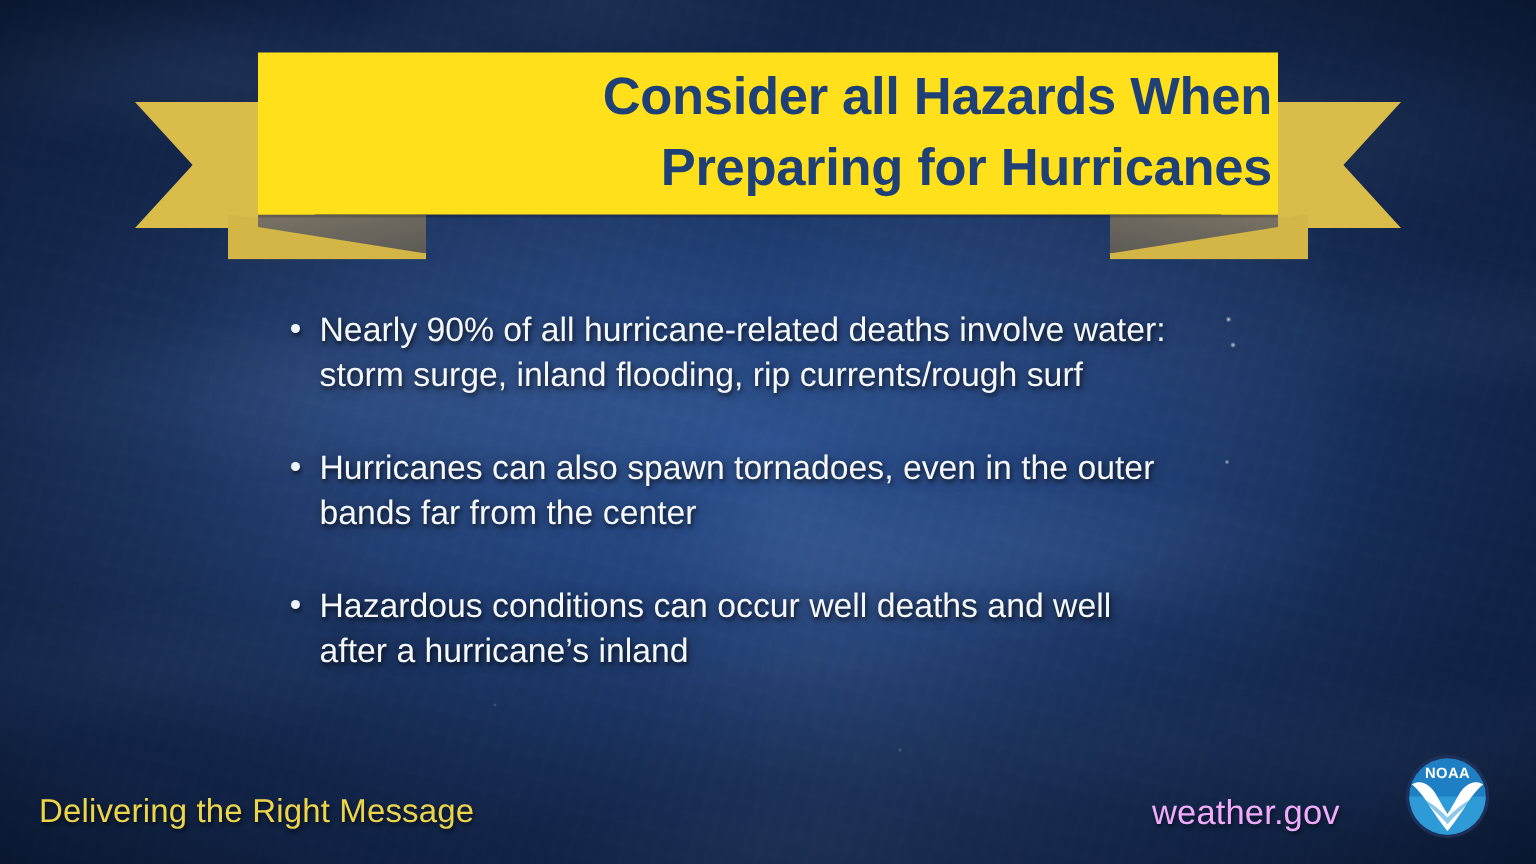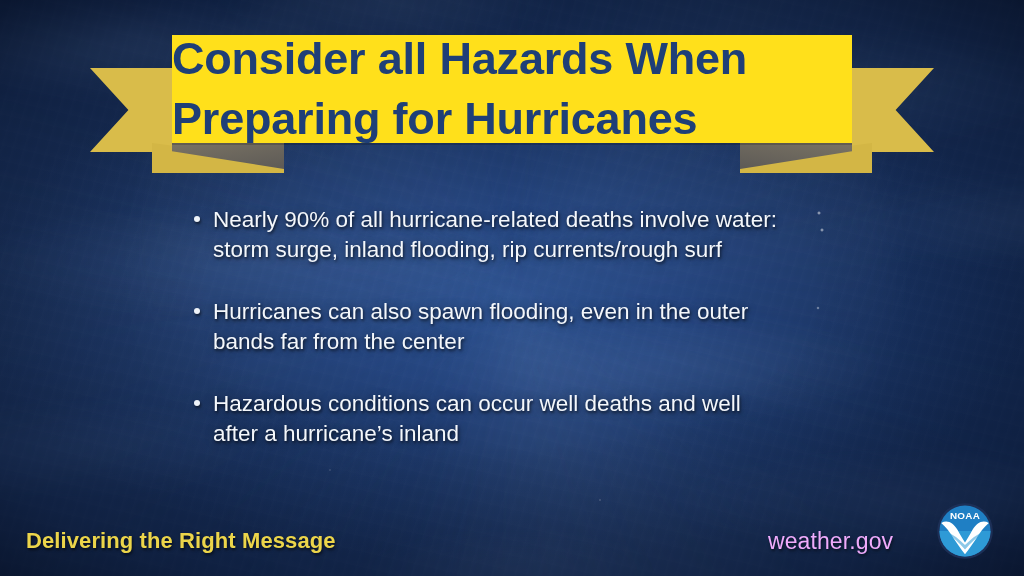--- a/index.html
+++ b/index.html
@@ -180,24 +180,24 @@
     box-shadow: 0 2px 0 rgba(0,0,0,.18);
   }
   #banner-title {
     position: absolute;
     left: 172px;
     top: 35px;
     width: 676px;
     height: 108px;
     display: flex;
     flex-direction: column;
-    align-items: flex-start;
+    align-items: flex-end;
     justify-content: center;
     color: #1f3f77;
-    font-size: 45px;
+    font-size: 35px;
     font-weight: bold;
     line-height: 1.34;
     letter-spacing: -0.2px;
     text-align: center;
     white-space: nowrap;
   }
 
   
   #bullets {
     position: absolute;
@@ -226,21 +226,21 @@
     box-shadow: 1px 2px 3px rgba(0,0,0,.55);
   }
   .bullet-line { display: block; }
 
   
   #footer-tagline {
     position: absolute;
     left: 26px;
     top: 528px;
     font-size: 22px;
-    font-weight: bold;
+    font-weight: normal;
     color: #ecd54a;
     letter-spacing: .1px;
     text-shadow: 1px 2px 3px rgba(0,0,0,.60);
   }
   #footer-url {
     position: absolute;
     left: 768px;
     top: 528px;
     font-size: 23px;
     color: #f0abfc;
@@ -285,21 +285,21 @@
   <div id="bullets">
 
     <div class="bullet">
       <span class="bullet-dot"></span>
       <span class="bullet-line">Nearly 90% of all hurricane-related deaths involve water:</span>
       <span class="bullet-line">storm surge, inland flooding, rip currents/rough surf</span>
     </div>
 
     <div class="bullet">
       <span class="bullet-dot"></span>
-      <span class="bullet-line">Hurricanes can also spawn flooding, even in the outer</span>
+      <span class="bullet-line">Hurricanes can also spawn tornadoes, even in the outer</span>
       <span class="bullet-line">bands far from the center</span>
     </div>
 
     <div class="bullet">
       <span class="bullet-dot"></span>
       <span class="bullet-line">Hazardous conditions can occur well deaths and well</span>
       <span class="bullet-line">after a hurricane’s inland</span>
     </div>
 
   </div>

